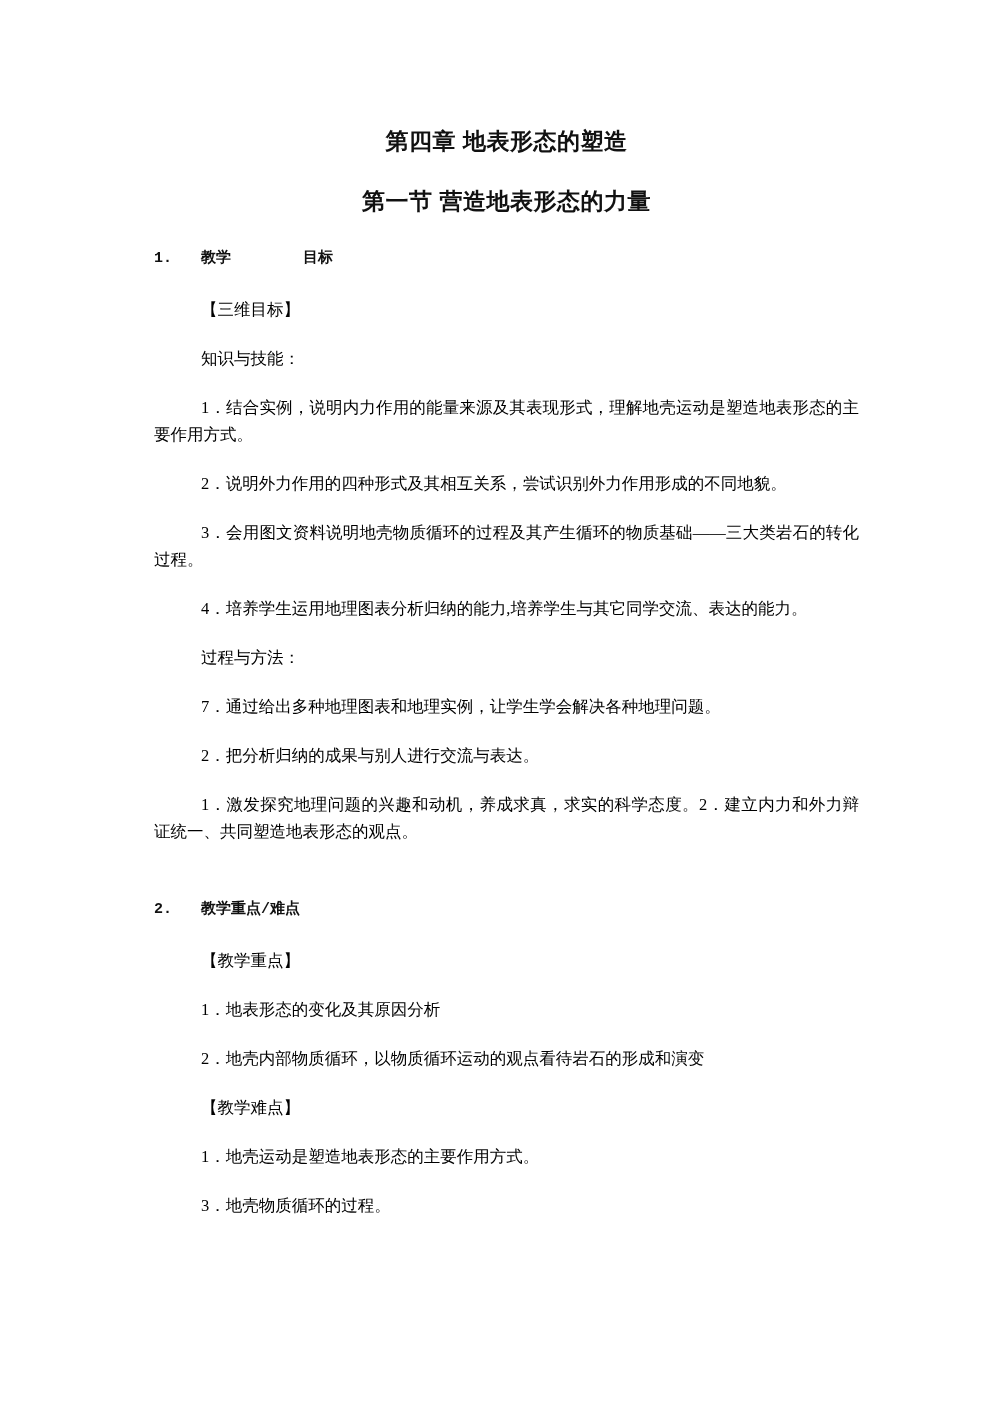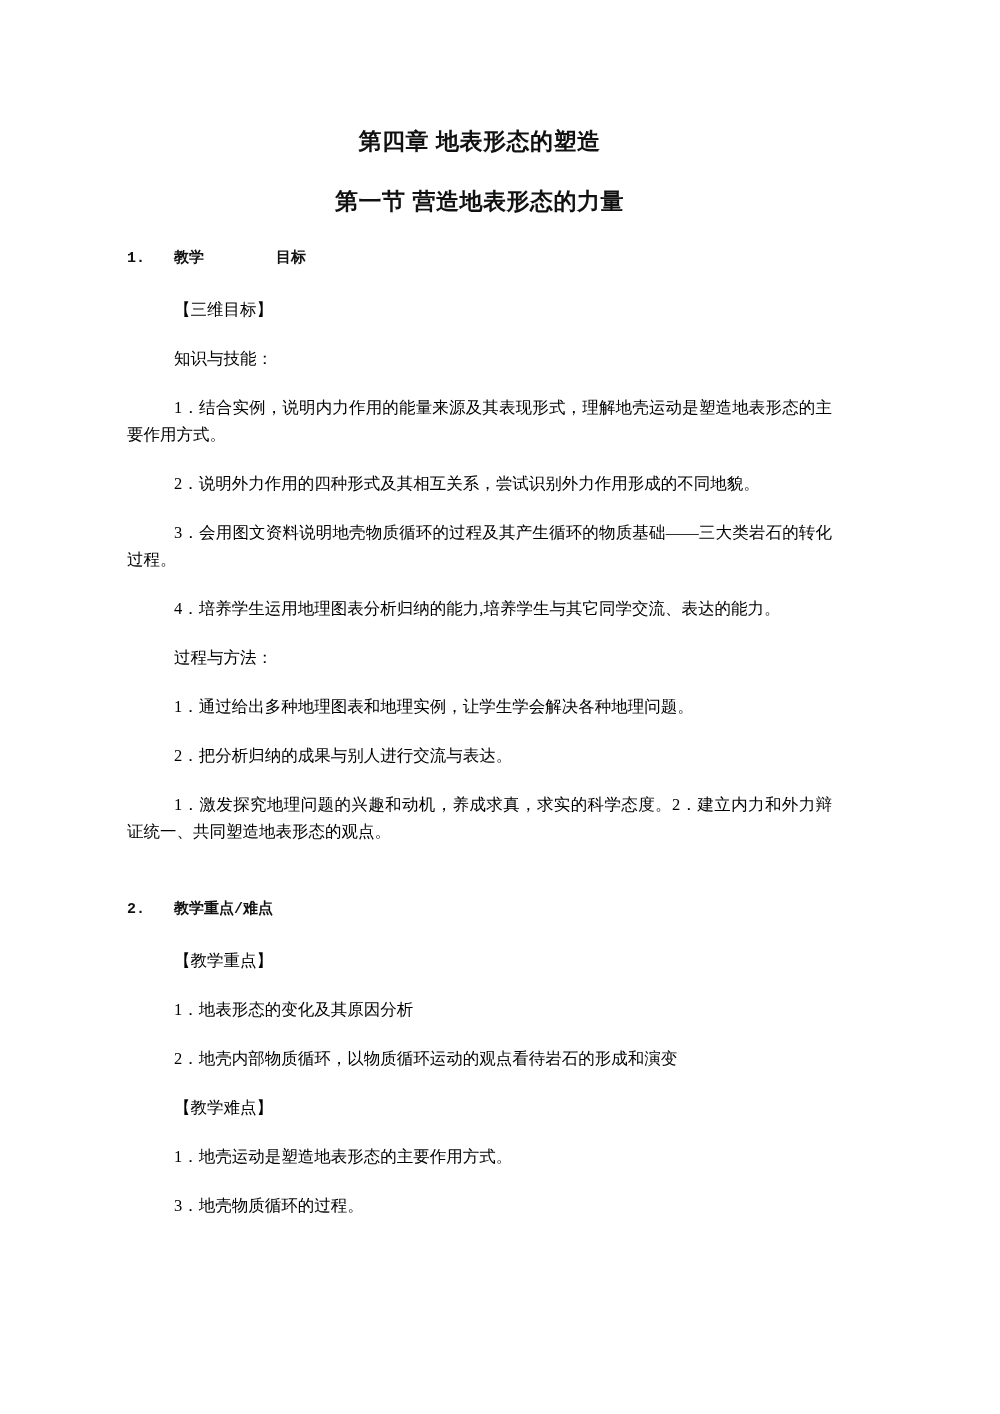--- a/index.html
+++ b/index.html
@@ -20,21 +20,21 @@
     position: relative;
     width: 1000px;
     height: 1414px;
     box-sizing: border-box;
     padding: 0;
     overflow: hidden;
   }
 
   .content {
     position: absolute;
-    left: 127px;
+    left: 154px;
     top: 0;
     width: 705px;
   }
 
   
   .doc-title {
     font-family: "Liberation Sans", "DejaVu Sans", sans-serif;
     font-weight: bold;
     font-size: 23px;
     line-height: 30px;
@@ -90,21 +90,21 @@
 
     <div class="section-heading sec1"><span class="num">1.</span><span>教学        目标</span></div>
 
     <p class="para ind-2 gap-lg">【三维目标】</p>
     <p class="para ind-2 gap-md">知识与技能：</p>
     <p class="para ind-first gap-md">1．结合实例，说明内力作用的能量来源及其表现形式，理解地壳运动是塑造地表形态的主要作用方式。</p>
     <p class="para ind-first gap-md">2．说明外力作用的四种形式及其相互关系，尝试识别外力作用形成的不同地貌。</p>
     <p class="para ind-first gap-md">3．会用图文资料说明地壳物质循环的过程及其产生循环的物质基础——三大类岩石的转化过程。</p>
     <p class="para ind-first gap-md">4．培养学生运用地理图表分析归纳的能力,培养学生与其它同学交流、表达的能力。</p>
     <p class="para ind-2 gap-md">过程与方法：</p>
-    <p class="para ind-flat gap-md">1．通过给出多种地理图表和地理实例，让学生学会解决各种地理问题。</p>
+    <p class="para ind-flat gap-md">7．通过给出多种地理图表和地理实例，让学生学会解决各种地理问题。</p>
     <p class="para ind-flat gap-md">2．把分析归纳的成果与别人进行交流与表达。</p>
     <p class="para ind-first gap-md">1．激发探究地理问题的兴趣和动机，养成求真，求实的科学态度。2．建立内力和外力辩证统一、共同塑造地表形态的观点。</p>
 
     <div class="section-heading sec2"><span class="num">2.</span><span>教学重点/难点</span></div>
 
     <p class="para ind-2 gap-lg">【教学重点】</p>
     <p class="para ind-flat gap-md">1．地表形态的变化及其原因分析</p>
     <p class="para ind-flat gap-md">2．地壳内部物质循环，以物质循环运动的观点看待岩石的形成和演变</p>
     <p class="para ind-2 gap-md">【教学难点】</p>
     <p class="para ind-flat gap-md">1．地壳运动是塑造地表形态的主要作用方式。</p>

